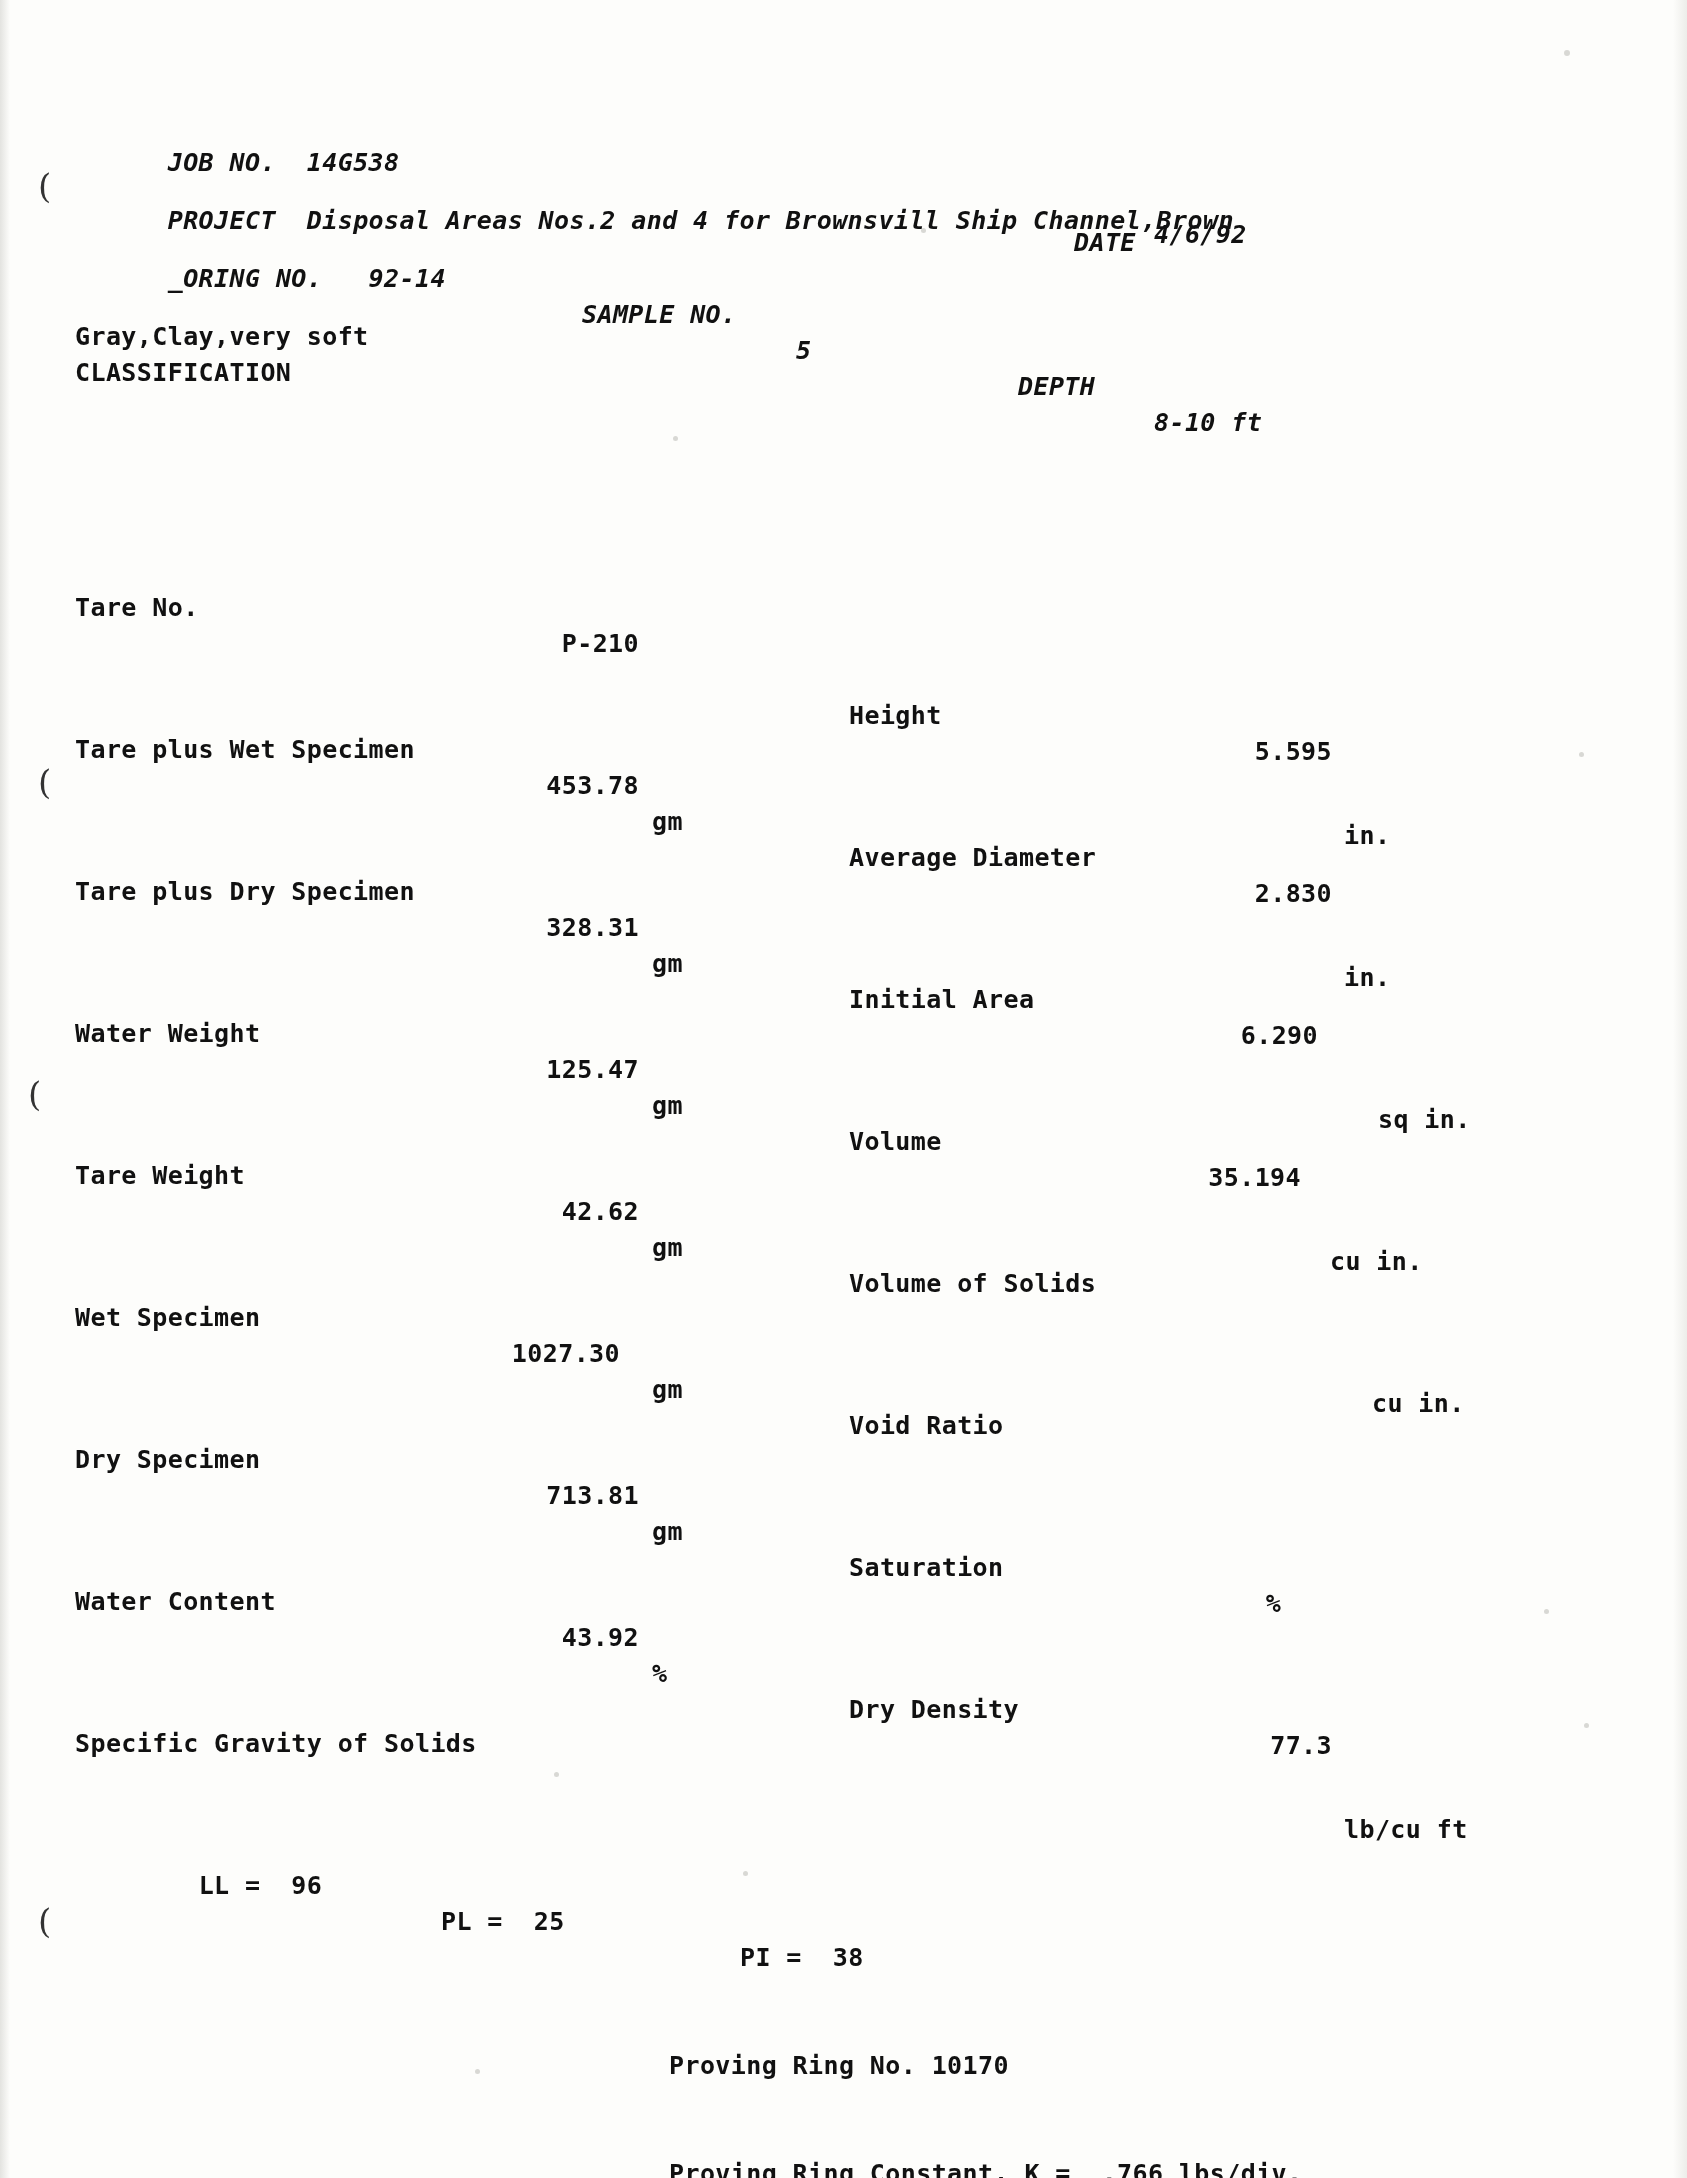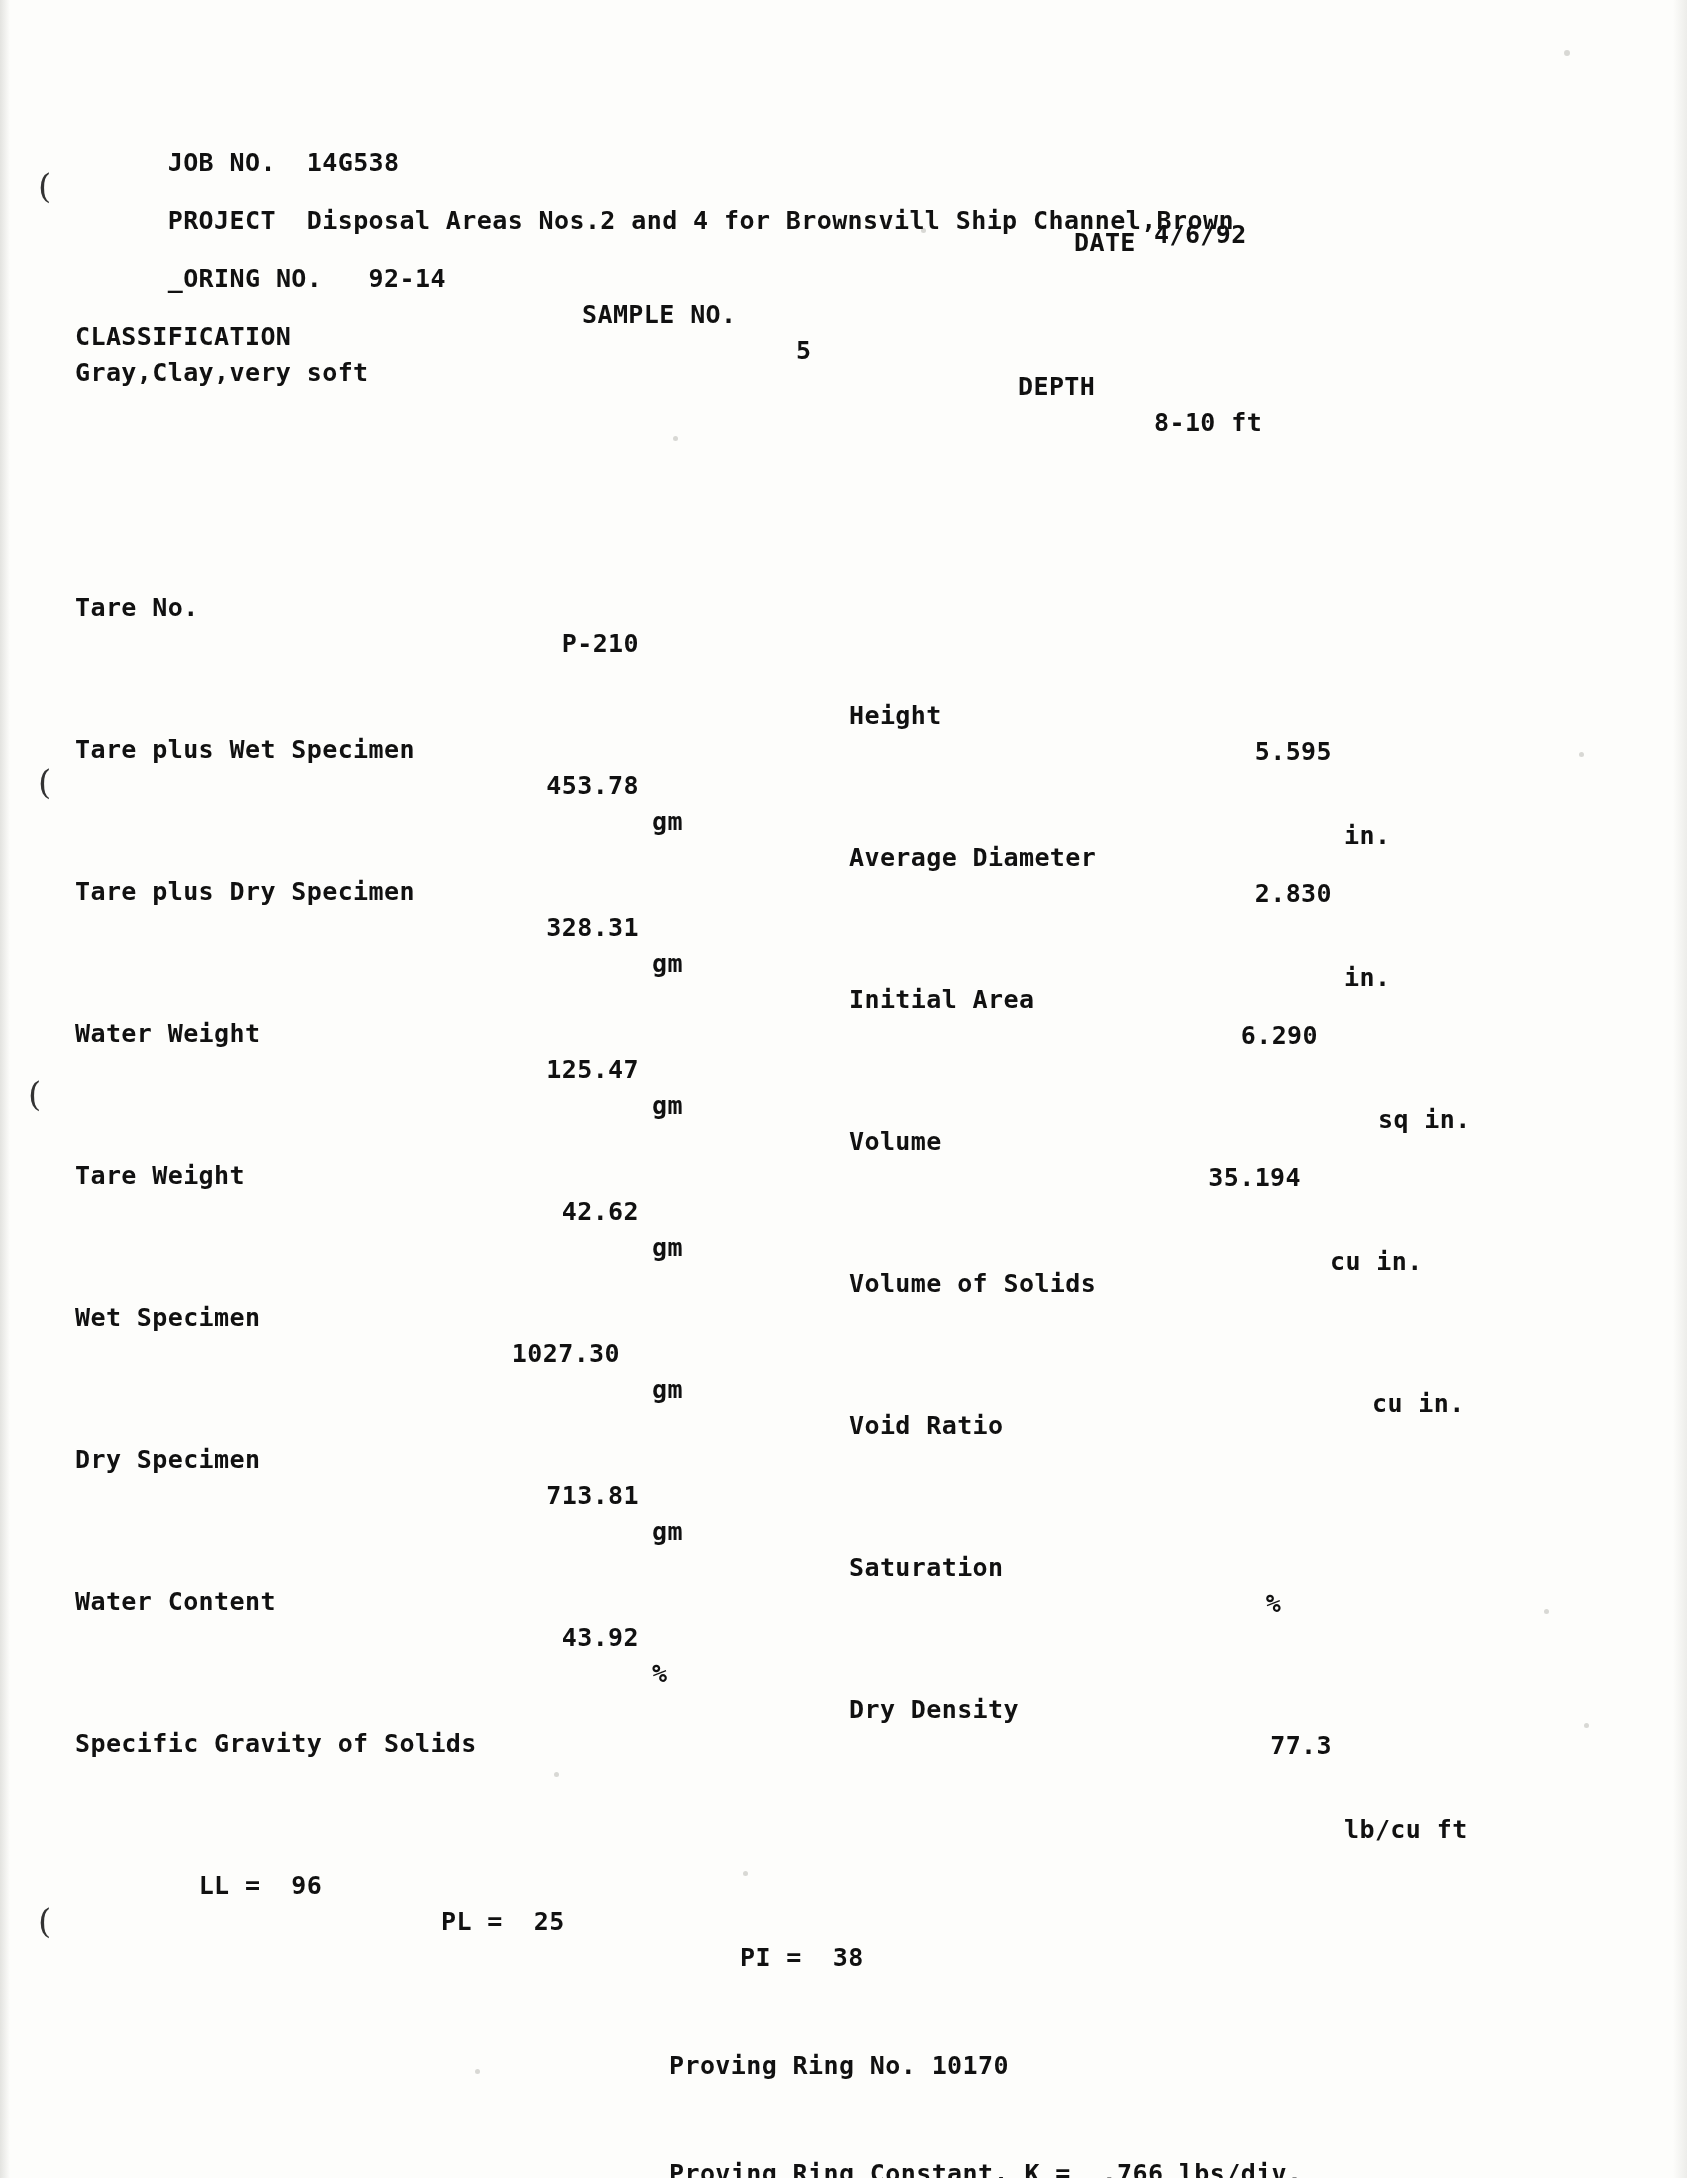--- a/index.html
+++ b/index.html
@@ -52,20 +52,21 @@
   .row {
     display: block;
     white-space: pre;
   }
 
   
   .hdr {
     position: relative;
     height: 36px;
     white-space: pre;
+    font-style: italic;
   }
   .hdr .right {
     position: absolute;
     white-space: pre;
   }
 
   .gap-sm { height: 22px; }
   .gap-md { height: 36px; }
   .gap-lg { height: 53px; }
 
@@ -152,22 +153,22 @@
       <span class="right" style="left:721px;">5</span>
       <span class="right" style="left:943px;">DEPTH</span>
       <span class="right" style="left:1079px;">8-10 ft</span>
     </div>
 
     <div class="gap-sm"></div>
 
 
     <div class="gap-md"></div>
 
+    <div class="row">Gray,Clay,very soft</div>
     <div class="row">CLASSIFICATION</div>
-    <div class="row">Gray,Clay,very soft</div>
 
     <div class="gap-lg"></div>
 
     <div class="props">
 
       <div class="props-line">
         <span class="p-label">Tare No.</span>
         <span class="p-val">P-210</span>
         <span class="p-unit"></span>
         <span class="p-label2">Height</span>

